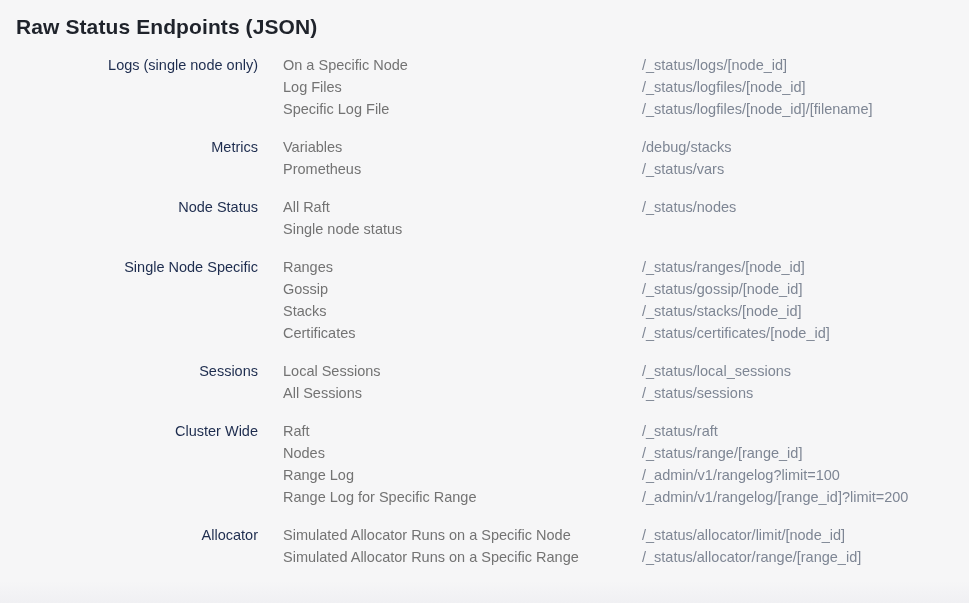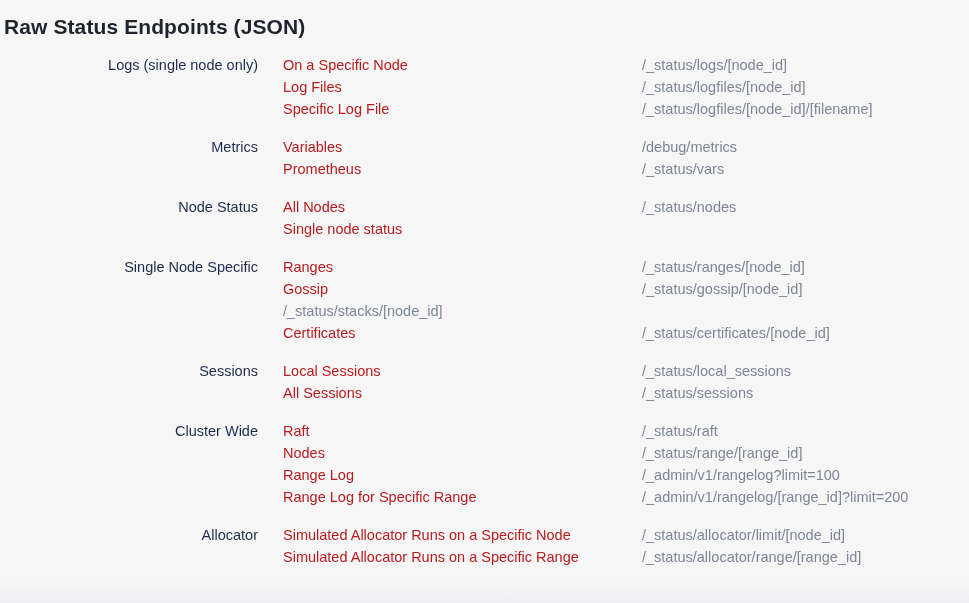--- a/index.html
+++ b/index.html
@@ -15,21 +15,21 @@
   body::after {
     content: "";
     position: absolute;
     left: 0; right: 0; bottom: 0;
     height: 22px;
     background: linear-gradient(to bottom, rgba(240,240,243,0), #f0f0f3);
     pointer-events: none;
   }
   .page-title {
     margin: 0;
-    padding: 15px 0 0 4px;
+    padding: 15px 0 0 16px;
     font-size: 21px;
     font-weight: 600;
     letter-spacing: 0.1px;
     color: #1f232b;
   }
   .endpoint-table {
     margin-top: 15px;
   }
   .section {
     display: flex;
@@ -50,21 +50,21 @@
     min-width: 0;
   }
   .row {
     display: grid;
     grid-template-columns: 359px 1fr;
     font-size: 14.5px;
     line-height: 22px;
     white-space: nowrap;
   }
   .endpoint-link {
-    color: #b91c1c;
+    color: #737373;
     text-decoration: none;
     cursor: pointer;
   }
   .endpoint-path {
     color: #7e8694;
   }
 </style>
 </head>
 <body>
 
@@ -88,54 +88,55 @@
         <span class="endpoint-path">/_status/logfiles/[node_id]/[filename]</span>
       </div>
     </div>
   </div>
 
   <div class="section">
     <div class="section-category">Metrics</div>
     <div class="rows">
       <div class="row">
         <a class="endpoint-link">Variables</a>
-        <span class="endpoint-path">/debug/metrics</span>
+        <span class="endpoint-path">/debug/stacks</span>
       </div>
       <div class="row">
         <a class="endpoint-link">Prometheus</a>
         <span class="endpoint-path">/_status/vars</span>
       </div>
     </div>
   </div>
 
   <div class="section">
     <div class="section-category">Node Status</div>
     <div class="rows">
       <div class="row">
-        <a class="endpoint-link">All Nodes</a>
+        <a class="endpoint-link">All Raft</a>
         <span class="endpoint-path">/_status/nodes</span>
       </div>
       <div class="row">
         <a class="endpoint-link">Single node status</a>
       </div>
     </div>
   </div>
 
   <div class="section">
     <div class="section-category">Single Node Specific</div>
     <div class="rows">
       <div class="row">
         <a class="endpoint-link">Ranges</a>
         <span class="endpoint-path">/_status/ranges/[node_id]</span>
       </div>
       <div class="row">
         <a class="endpoint-link">Gossip</a>
         <span class="endpoint-path">/_status/gossip/[node_id]</span>
       </div>
       <div class="row">
+        <a class="endpoint-link">Stacks</a>
         <span class="endpoint-path">/_status/stacks/[node_id]</span>
       </div>
       <div class="row">
         <a class="endpoint-link">Certificates</a>
         <span class="endpoint-path">/_status/certificates/[node_id]</span>
       </div>
     </div>
   </div>
 
   <div class="section">

